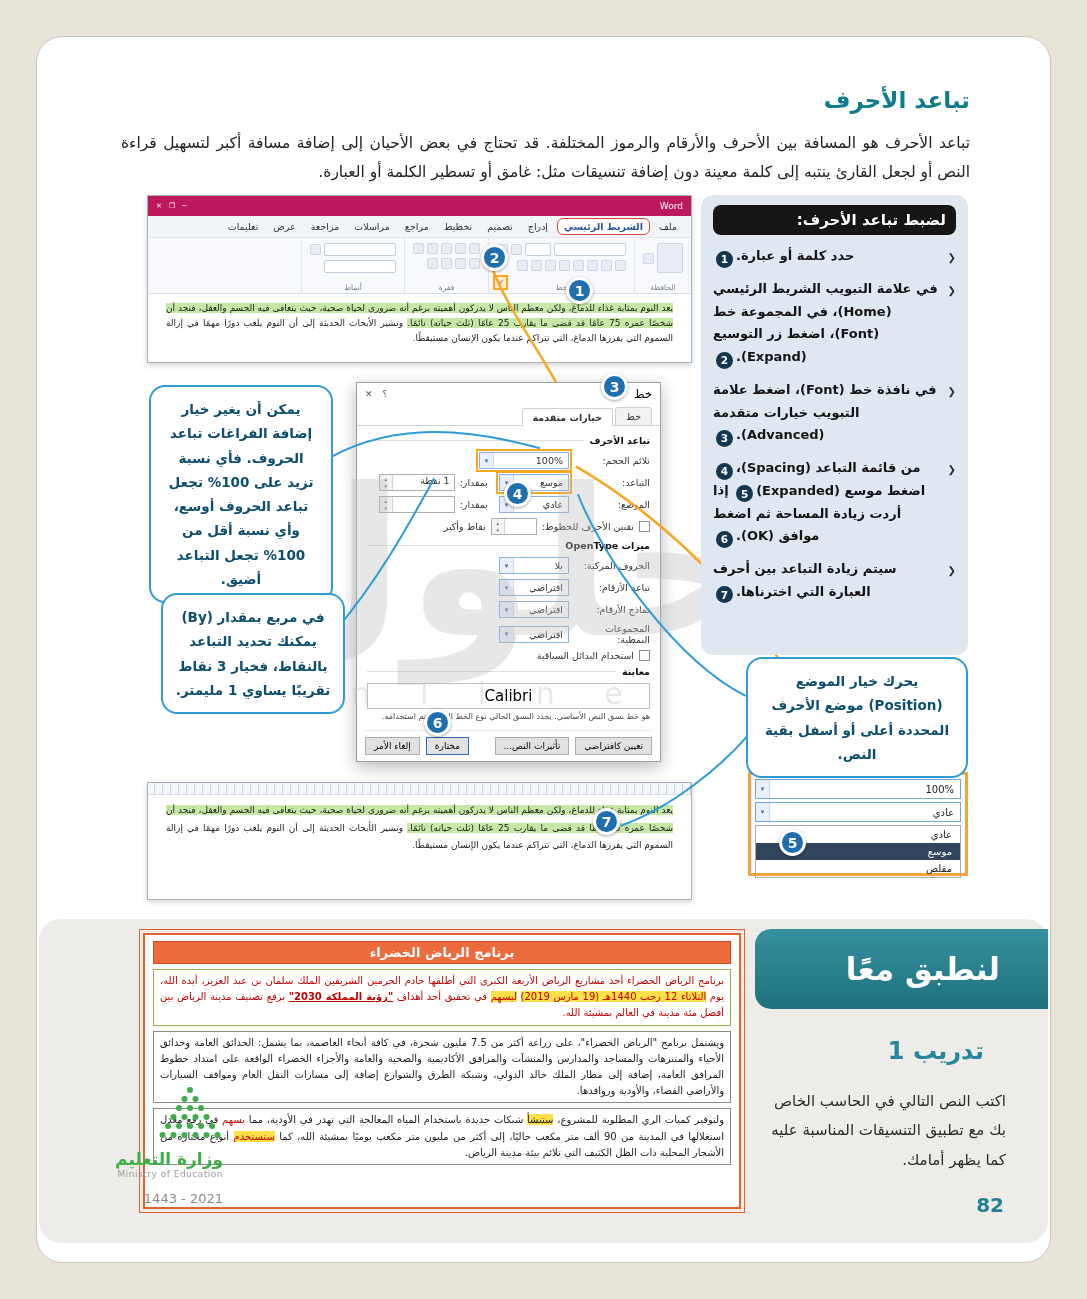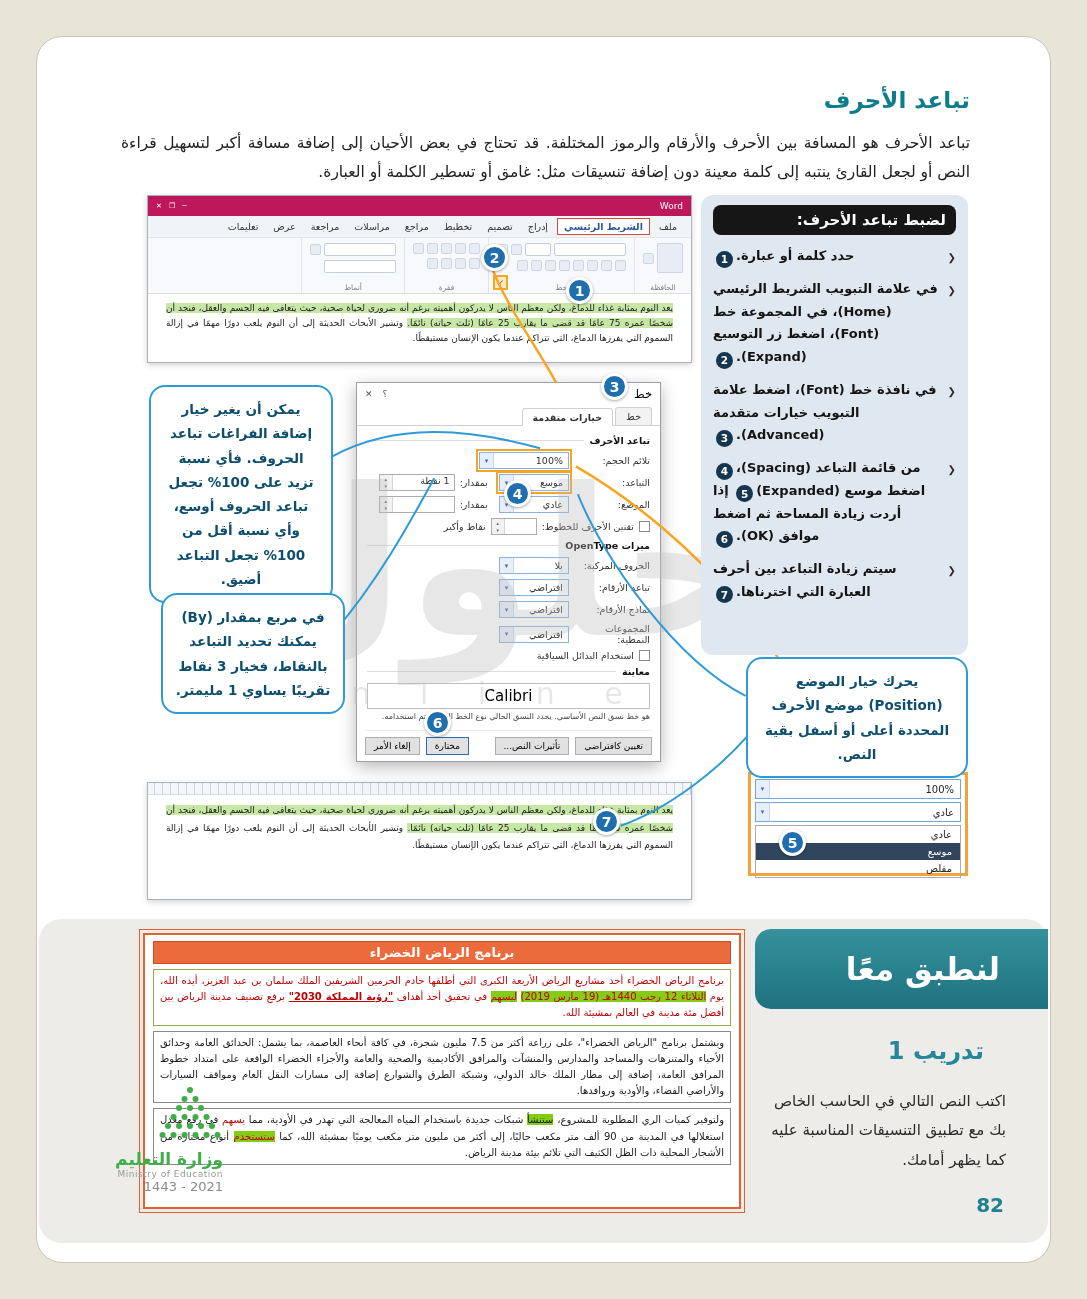--- a/index.html
+++ b/index.html
@@ -29,21 +29,21 @@
 .win{position:absolute;background:#fff;border:1px solid #aab2ba;box-shadow:0 2px 6px rgba(0,0,0,.18);z-index:2;overflow:hidden}
 .win-top{left:110px;top:158px;width:545px;height:168px}
 .win-bottom{left:110px;top:745px;width:545px;height:118px}
 .titlebar{height:20px;background:#be185d;color:#fff;display:flex;align-items:center;justify-content:space-between;
           padding:0 8px;font-size:9px}
 .winctrls{display:flex;gap:7px}
 .winctrls i{font-style:normal;font-size:7px;line-height:1}
 .winctrls i.mn::before{content:"─"} .winctrls i.mx::before{content:"❐"} .winctrls i.cl::before{content:"✕"}
 .tabsrow{height:22px;background:#f0f3f8;display:flex;gap:3px;align-items:center;padding:0 8px;font-size:9.5px;color:#333;border-bottom:1px solid #e2e6ec}
 .wtab{padding:2px 6px;white-space:nowrap}
-.wtab.sel{background:#fff;border:1.5px solid #d9483b;border-radius:0;font-weight:bold;color:#2b579a}
+.wtab.sel{background:#fff;border:1.5px solid #d9483b;border-radius:6px;font-weight:bold;color:#2b579a}
 .ribbon{height:56px;background:#f7f9fc;border-bottom:1px solid #d9dee5;display:flex}
 .rgroup{border-left:1px solid #e1e5eb;padding:5px 8px 13px;position:relative;display:flex;flex-direction:column;gap:4px}
 .glabel{position:absolute;bottom:1px;right:0;left:0;text-align:center;font-size:7.5px;color:#7a7f87}
 .minirow{display:flex;gap:3px;align-items:center}
 .mini{width:11px;height:11px;background:#e8edf5;border:1px solid #cdd6e4;border-radius:2px;display:inline-block}
 .mini.big{width:26px;height:30px}
 .combo-sm{width:72px;height:13px;background:#fff;border:1px solid #c3cedd;border-radius:2px;display:inline-block}
 .combo-xs{width:26px;height:13px;background:#fff;border:1px solid #c3cedd;border-radius:2px;display:inline-block}
 .expand-btn{position:absolute;bottom:3px;left:4px;width:15px;height:15px;border:2px solid #f5a623;background:#ffe9c7;
             display:flex;align-items:center;justify-content:center;font-size:8px;color:#555}
@@ -110,28 +110,28 @@
 .practice{position:absolute;left:2px;top:882px;width:1009px;height:324px;background:#edece8;border-radius:22px;z-index:1}
 .banner{position:absolute;top:10px;right:0;width:293px;height:80px;background:linear-gradient(180deg,#35919d,#1f727f);
         border-radius:16px 0 0 16px;display:flex;align-items:center;padding-right:48px;color:#fff;font-size:31px;font-weight:bold}
 .ex-title{position:absolute;top:118px;right:64px;color:#26879a;font-size:24px;font-weight:bold}
 .ex-text{position:absolute;top:168px;right:42px;width:245px;font-size:15px;color:#2b2b2b;line-height:1.95;text-align:right;font-weight:500}
 .sample{position:absolute;top:14px;left:104px;width:598px;height:276px;background:#fff;border:2px solid #e2632f;
         outline:1px solid #e2632f;outline-offset:3px;padding:6px 8px;overflow:hidden}
 .sample-header{background:#ec6b3d;color:#fff;font-weight:bold;font-size:13px;text-align:center;padding:3px 0;border:1px solid #c84f22}
 .sp{border:1px solid #8a8a8a;margin-top:5px;padding:3px 6px;font-size:10px;line-height:1.62;text-align:justify;color:#1a1a1a}
 .sp.red{color:#c00000;border-color:#8fae52}
-.hl{background:#84cc16}
+.hl{background:#fde047}
 .red-word{color:#c00000}
 .u-bold{font-weight:bold;text-decoration:underline}
 
 .moe{position:absolute;left:18px;top:1048px;width:168px;z-index:12;text-align:right}
 .moe .ar{color:#3fae49;font-weight:bold;font-size:17px;margin-top:2px}
 .moe .en{color:#9a9a9a;font-size:9px;letter-spacing:.5px}
-.moe .yr{color:#8a8a8a;font-size:13px;margin-top:0}
+.moe .yr{color:#8a8a8a;font-size:13px;margin-top:12px}
 .pageno{position:absolute;right:46px;top:1156px;font-size:20px;font-weight:bold;color:#20818f;z-index:12}
 </style>
 </head>
 <body>
 
 <div class="page">
 
   <svg class="connectors" viewBox="0 0 1015 1227" preserveAspectRatio="none">
     <path class="oline" d="M457,234 C472,272 502,312 520,346"></path>
     <path class="oline" d="M540,430 C660,500 770,625 792,738"></path>

